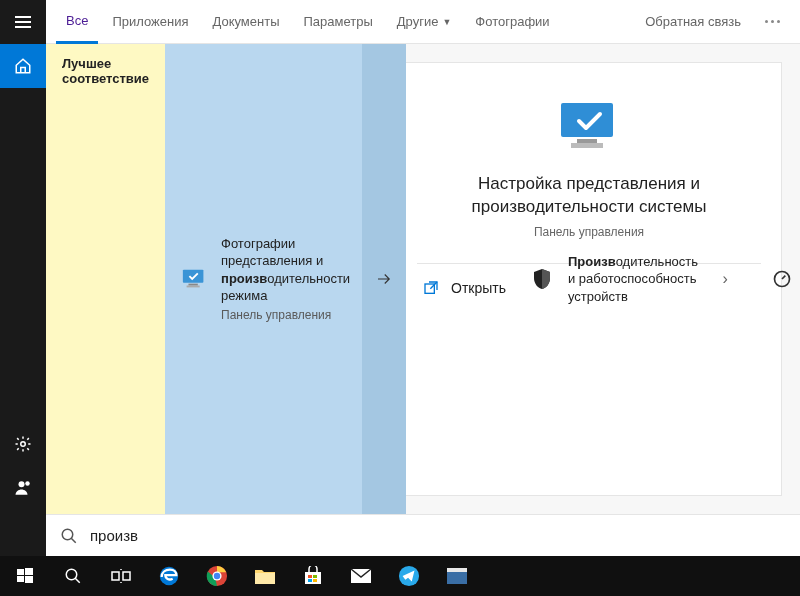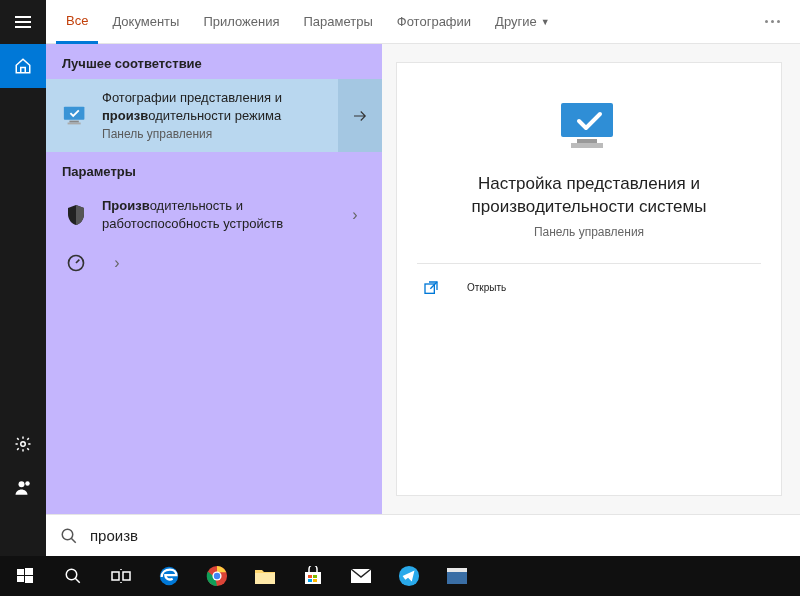--- a/index.html
+++ b/index.html
@@ -24,28 +24,28 @@
   background: #f2f2f2; display: flex; flex-direction: column;
 }
 
 
 .tabs {
   height: 44px; background: #fff; border-bottom: 1px solid #e5e5e5;
   display: flex; align-items: center; padding: 0 10px; gap: 4px;
   font-size: 13px; color: #666;
 }
 .tab { padding: 0 10px; height: 44px; display: flex; align-items: center; gap: 4px; }
-.tab.active { color: #c2410c; border-bottom: 3px solid #0078d7; font-weight: 400; }
+.tab.active { color: #4c1d95; border-bottom: 3px solid #0078d7; font-weight: 400; }
 .tabs-spacer { flex: 1; }
 .dots { display: flex; gap: 3px; }
 .dots span { width: 3px; height: 3px; background: #888; border-radius: 50%; display: block; }
 
 
 .columns { flex: 1; display: flex; overflow: hidden; }
-.left-col { width: 336px; background: #c4b5fd; display: flex; flex-direction: column; }
+.left-col { width: 336px; background: #fef9c3; display: flex; flex-direction: row; }
 .right-col { flex: 1; background: #f7f7f7; padding: 18px 18px 18px 14px; }
 
 .section-header { padding: 12px 16px 8px; font-size: 13px; font-weight: 600; color: #222; }
 
 .result {
   display: flex; align-items: center; gap: 12px; padding: 10px 12px 10px 16px;
   position: relative;
 }
 .result.selected { background: #b9d7ef; }
 .result.selected .arrow-box { background: #a4c7e2; }
@@ -57,21 +57,21 @@
 .icon-sq { width: 28px; height: 22px; display: flex; align-items: center; justify-content: center; flex-shrink: 0; }
 
 .right-card {
   background: #fff; height: 100%; border: 1px solid #e5e5e5;
   display: flex; flex-direction: column; align-items: center; padding: 26px 20px 0;
 }
 .big-icon { margin: 10px 0 14px; }
 .right-card h2 { font-size: 17px; font-weight: 400; text-align: center; color: #222; line-height: 1.35; }
 .right-card .meta { font-size: 12px; color: #666; margin-top: 6px; }
 .right-card hr { width: 100%; border: none; border-top: 1px solid #e5e5e5; margin: 24px 0 0; }
-.action-row { align-self: stretch; display: flex; align-items: center; gap: 28px; padding: 16px 6px; font-size: 10px; color: #222; }
+.action-row { align-self: stretch; display: flex; align-items: center; gap: 12px; padding: 16px 6px; font-size: 14px; color: #222; }
 
 
 .search-row {
   height: 42px; background: #fff; border-top: 1px solid #e5e5e5;
   display: flex; align-items: center; padding: 0 14px; gap: 12px;
 }
 .search-row input { border: none; outline: none; font-size: 15px; flex: 1; color: #222; }
 
 
 .taskbar {
@@ -119,36 +119,39 @@
     <div style="height:46px"></div>
   </div>
 
   <div class="panel">
 
     <div class="tabs">
       <div class="tab active">
           <span>Все</span>
         </div>
       <div class="tab">
+          <span>Приложения</span>
+        </div>
+      <div class="tab">
           <span>Документы</span>
         </div>
       <div class="tab">
-          <span>Приложения</span>
-        </div>
-      <div class="tab">
           <span>Параметры</span>
-        </div>
-      <div class="tab">
-          <span>Фотографии</span>
         </div>
       <div class="tab">
           <span>Другие</span>
           <span style="font-size:9px">▼</span>
         </div>
+      <div class="tab">
+          <span>Фотографии</span>
+        </div>
       <div class="tabs-spacer"></div>
+      <div class="tab">
+          <span>Обратная связь</span>
+        </div>
       <div class="tab">
           <div class="dots">
             <span></span>
             <span></span>
             <span></span>
           </div>
         </div>
     </div>
 
     <div class="columns">

